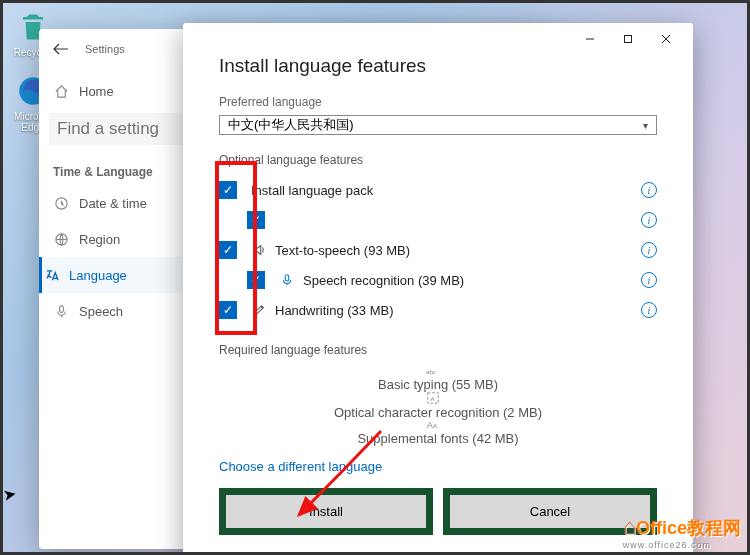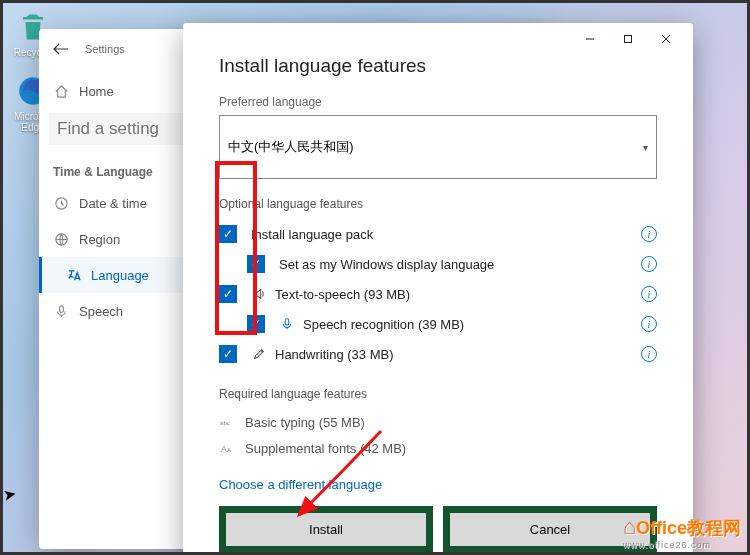--- a/index.html
+++ b/index.html
@@ -23,47 +23,47 @@
   .settings {
     position:absolute; left:36px; top:26px; width:508px; height:520px;
     background:#fff; box-shadow:0 8px 32px rgba(0,0,0,0.3); border-radius:4px;
     overflow:hidden;
   }
   .settings-header { display:flex; align-items:center; padding:8px 10px; color:#666; font-size:11px; }
   .back-btn { width:24px; height:24px; display:flex; align-items:center; justify-content:center; cursor:pointer; margin-right:12px; }
   .settings-body { display:flex; height:calc(100% - 40px); }
   .sidebar { width:158px; padding:4px 0; }
   .sb-item { display:flex; align-items:center; gap:10px; padding:10px 14px; color:#555; font-size:13px; cursor:pointer; }
-  .sb-item.active { border-left:3px solid #0067c0; color:#0067c0; padding-left:23px; background:#f3f8fd; }
+  .sb-item.active { border-left:3px solid #0067c0; color:#0067c0; padding-left:1px; background:#f3f8fd; }
   .sb-icon { width:16px; height:16px; display:inline-flex; align-items:center; justify-content:center; color:#888; }
   .sb-item.active .sb-icon { color:#0067c0; }
   .find { margin:4px 10px 10px; padding:6px 8px; border:none; background:#f5f5f5; color:#888; font-size:17px; width:calc(100% - 20px); }
   .cat-head { padding:10px 14px 6px; font-size:12px; font-weight:600; color:#666; }
   .right-pane { flex:1; background:#f6f6f6; padding:22px 26px; color:#444; font-size:12px; line-height:1.6; }
   .right-pane .hint { color:#888; margin-top:200px; }
   
   .dialog {
     position:absolute; left:180px; top:20px; width:510px; height:540px;
     background:#fff; box-shadow:0 8px 28px rgba(0,0,0,0.35); border-radius:3px;
   }
   .dlg-titlebar { display:flex; align-items:center; justify-content:flex-end; height:32px; padding:0 8px; }
   .tb-btn { width:38px; height:24px; display:flex; align-items:center; justify-content:center; cursor:pointer; color:#333; font-family:sans-serif; }
   .dlg-body { padding:0 36px 16px; }
   .dlg-title { font-size:19px; color:#222; margin-bottom:10px; }
   .dlg-sub { font-size:12px; color:#666; margin-bottom:6px; margin-top:18px; }
-  .combo { width:100%; border:1px solid #888; padding:22px 8px; font-size:13px; display:flex; justify-content:space-between; align-items:center; cursor:pointer; }
+  .combo { width:100%; border:1px solid #888; padding:0 8px; font-size:13px; display:flex; justify-content:space-between; align-items:center; cursor:pointer; }
   .combo .chev { font-size:10px; color:#555; }
   .section-head { font-size:12px; color:#555; margin-top:18px; margin-bottom:8px; }
   .opt-row { display:flex; align-items:center; height:30px; font-size:13px; color:#222; }
   .opt-row .cb { width:18px; height:18px; border:1px solid #0067c0; background:#0067c0; display:inline-flex; align-items:center; justify-content:center; margin-right:14px; color:#fff; font-size:12px; cursor:pointer; flex-shrink:0; }
   .opt-row.indent { padding-left:28px; }
   .opt-ico { width:16px; height:16px; display:inline-flex; align-items:center; justify-content:center; margin-right:8px; color:#555; }
   .opt-ico.blue { color:#0078d4; }
   .info { margin-left:auto; width:16px; height:16px; border:1px solid #0078d4; border-radius:50%; display:flex; align-items:center; justify-content:center; color:#0078d4; font-size:10px; cursor:pointer; font-family:Georgia,serif; font-style:italic; }
-  .req-row { display:flex; align-items:center; height:26px; font-size:13px; color:#555; }
+  .req-row { display:flex; align-items:center; height:26px; font-size:13px; color:#555;flex-direction:column; }
   .req-row .opt-ico { color:#888; margin-right:10px; }
   .link { color:#0067c0; font-size:13px; cursor:pointer; margin-top:16px; display:inline-block; }
   .dlg-buttons { display:flex; gap:10px; margin-top:14px; }
   .dlg-btn { flex:1; padding:9px 0; background:#d9d9d9; border:7px solid #14532d; text-align:center; font-size:13px; cursor:pointer; }
   
   .redbox { position:absolute; border:4px solid #e11; pointer-events:none; }
   
   .arrow { position:absolute; pointer-events:none; }
   
   .watermark { position:absolute; right:6px; bottom:2px; font-size:18px; font-weight:bold; color:#ff7b00; text-shadow:1px 1px 0 #fff; }
@@ -186,21 +186,20 @@
 
     <div class="section-head">Optional language features</div>
 
     <div class="opt-row">
       <span class="cb">✓</span>
       <span>Install language pack</span>
       <span class="info">i</span>
     </div>
     <div class="opt-row indent">
       <span class="cb">✓</span>
-      <span>Set as my Windows display language</span>
       <span class="info">i</span>
     </div>
     <div class="opt-row">
       <span class="cb">✓</span>
       <span class="opt-ico">
         <svg width="14" height="14" viewBox="0 0 16 16">
             <path stroke="#555" stroke-width="1.2" fill="none" d="M3 6v4h3l4 3V3L6 6H3zM12 5c1 1 1 5 0 6"></path>
           </svg>
       </span>
       <span>Text-to-speech (93 MB)</span>
@@ -229,20 +228,29 @@
     </div>
 
     <div class="section-head">Required language features</div>
     <div class="req-row">
       <span class="opt-ico">
         <svg width="14" height="12" viewBox="0 0 16 12">
             <text x="0" y="9" font-size="7" fill="#888">abc</text>
           </svg>
       </span>
       <span>Basic typing (55 MB)</span>
+    </div>
+    <div class="req-row">
+      <span class="opt-ico">
+        <svg width="14" height="14" viewBox="0 0 16 16">
+            <rect x="2" y="2" width="12" height="12" stroke="#888" stroke-width="1" fill="none" stroke-dasharray="3 2"></rect>
+            <text x="5" y="11" font-size="7" fill="#888">A</text>
+          </svg>
+      </span>
+      <span>Optical character recognition (2 MB)</span>
     </div>
     <div class="req-row">
       <span class="opt-ico">
         <svg width="14" height="14" viewBox="0 0 16 16">
             <text x="1" y="12" font-size="10" fill="#888">A</text>
             <text x="8" y="12" font-size="7" fill="#888">A</text>
           </svg>
       </span>
       <span>Supplemental fonts (42 MB)</span>
     </div>

